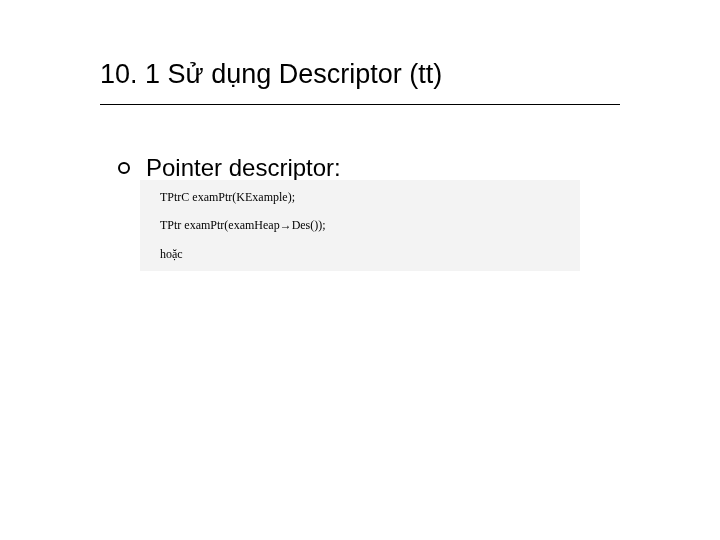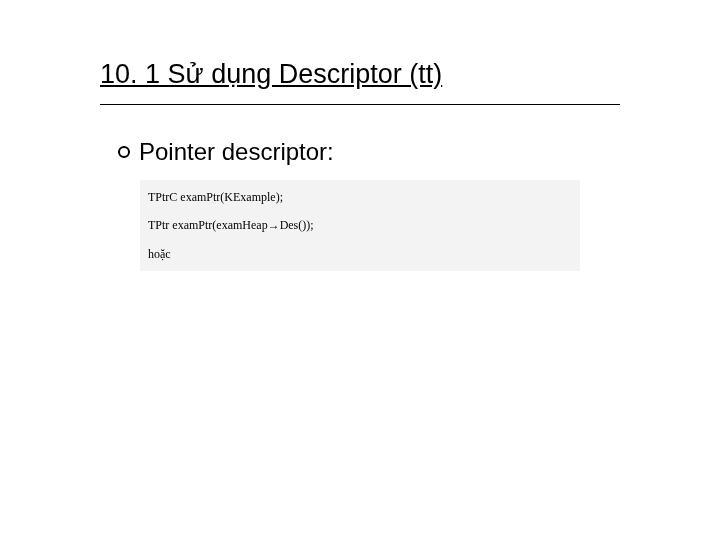--- a/index.html
+++ b/index.html
@@ -16,21 +16,20 @@
     position: relative;
     width: 720px;
     height: 540px;
     box-sizing: border-box;
   }
   .title-block {
     position: absolute;
     left: 100px;
     top: 58px;
     width: 520px;
-    text-decoration: underline;
   }
   .title-text {
     font-size: 27px;
     font-weight: 400;
     color: #000000;
     line-height: 1.2;
   }
   .title-rule {
     margin-top: 14px;
     border: none;
@@ -39,21 +38,22 @@
   }
   .body-block {
     position: absolute;
     left: 118px;
     top: 138px;
     width: 480px;
   }
   .bullet-row {
     display: flex;
     align-items: center;
-    gap: 9px;
+    gap: 16px;
+    margin-top: 16px;
   }
   .bullet-icon {
     width: 12px;
     height: 12px;
     border: 2px solid #000000;
     border-radius: 50%;
     flex: 0 0 auto;
     box-sizing: border-box;
   }
   .bullet-text {
@@ -68,21 +68,21 @@
     width: 440px;
     background: #f3f3f3;
     padding: 6px 8px 8px 8px;
     box-sizing: border-box;
   }
   .code-line {
     font-family: "Times New Roman", Times, serif;
     font-size: 12px;
     color: #000000;
     line-height: 1.2;
-    margin: 4px 0 14px 0;
+    margin: 4px 0 14px 12px;
     white-space: nowrap;
   }
   .code-line:last-child {
     margin-bottom: 2px;
   }
 </style>
 </head>
 <body>
 
 <div class="slide">

